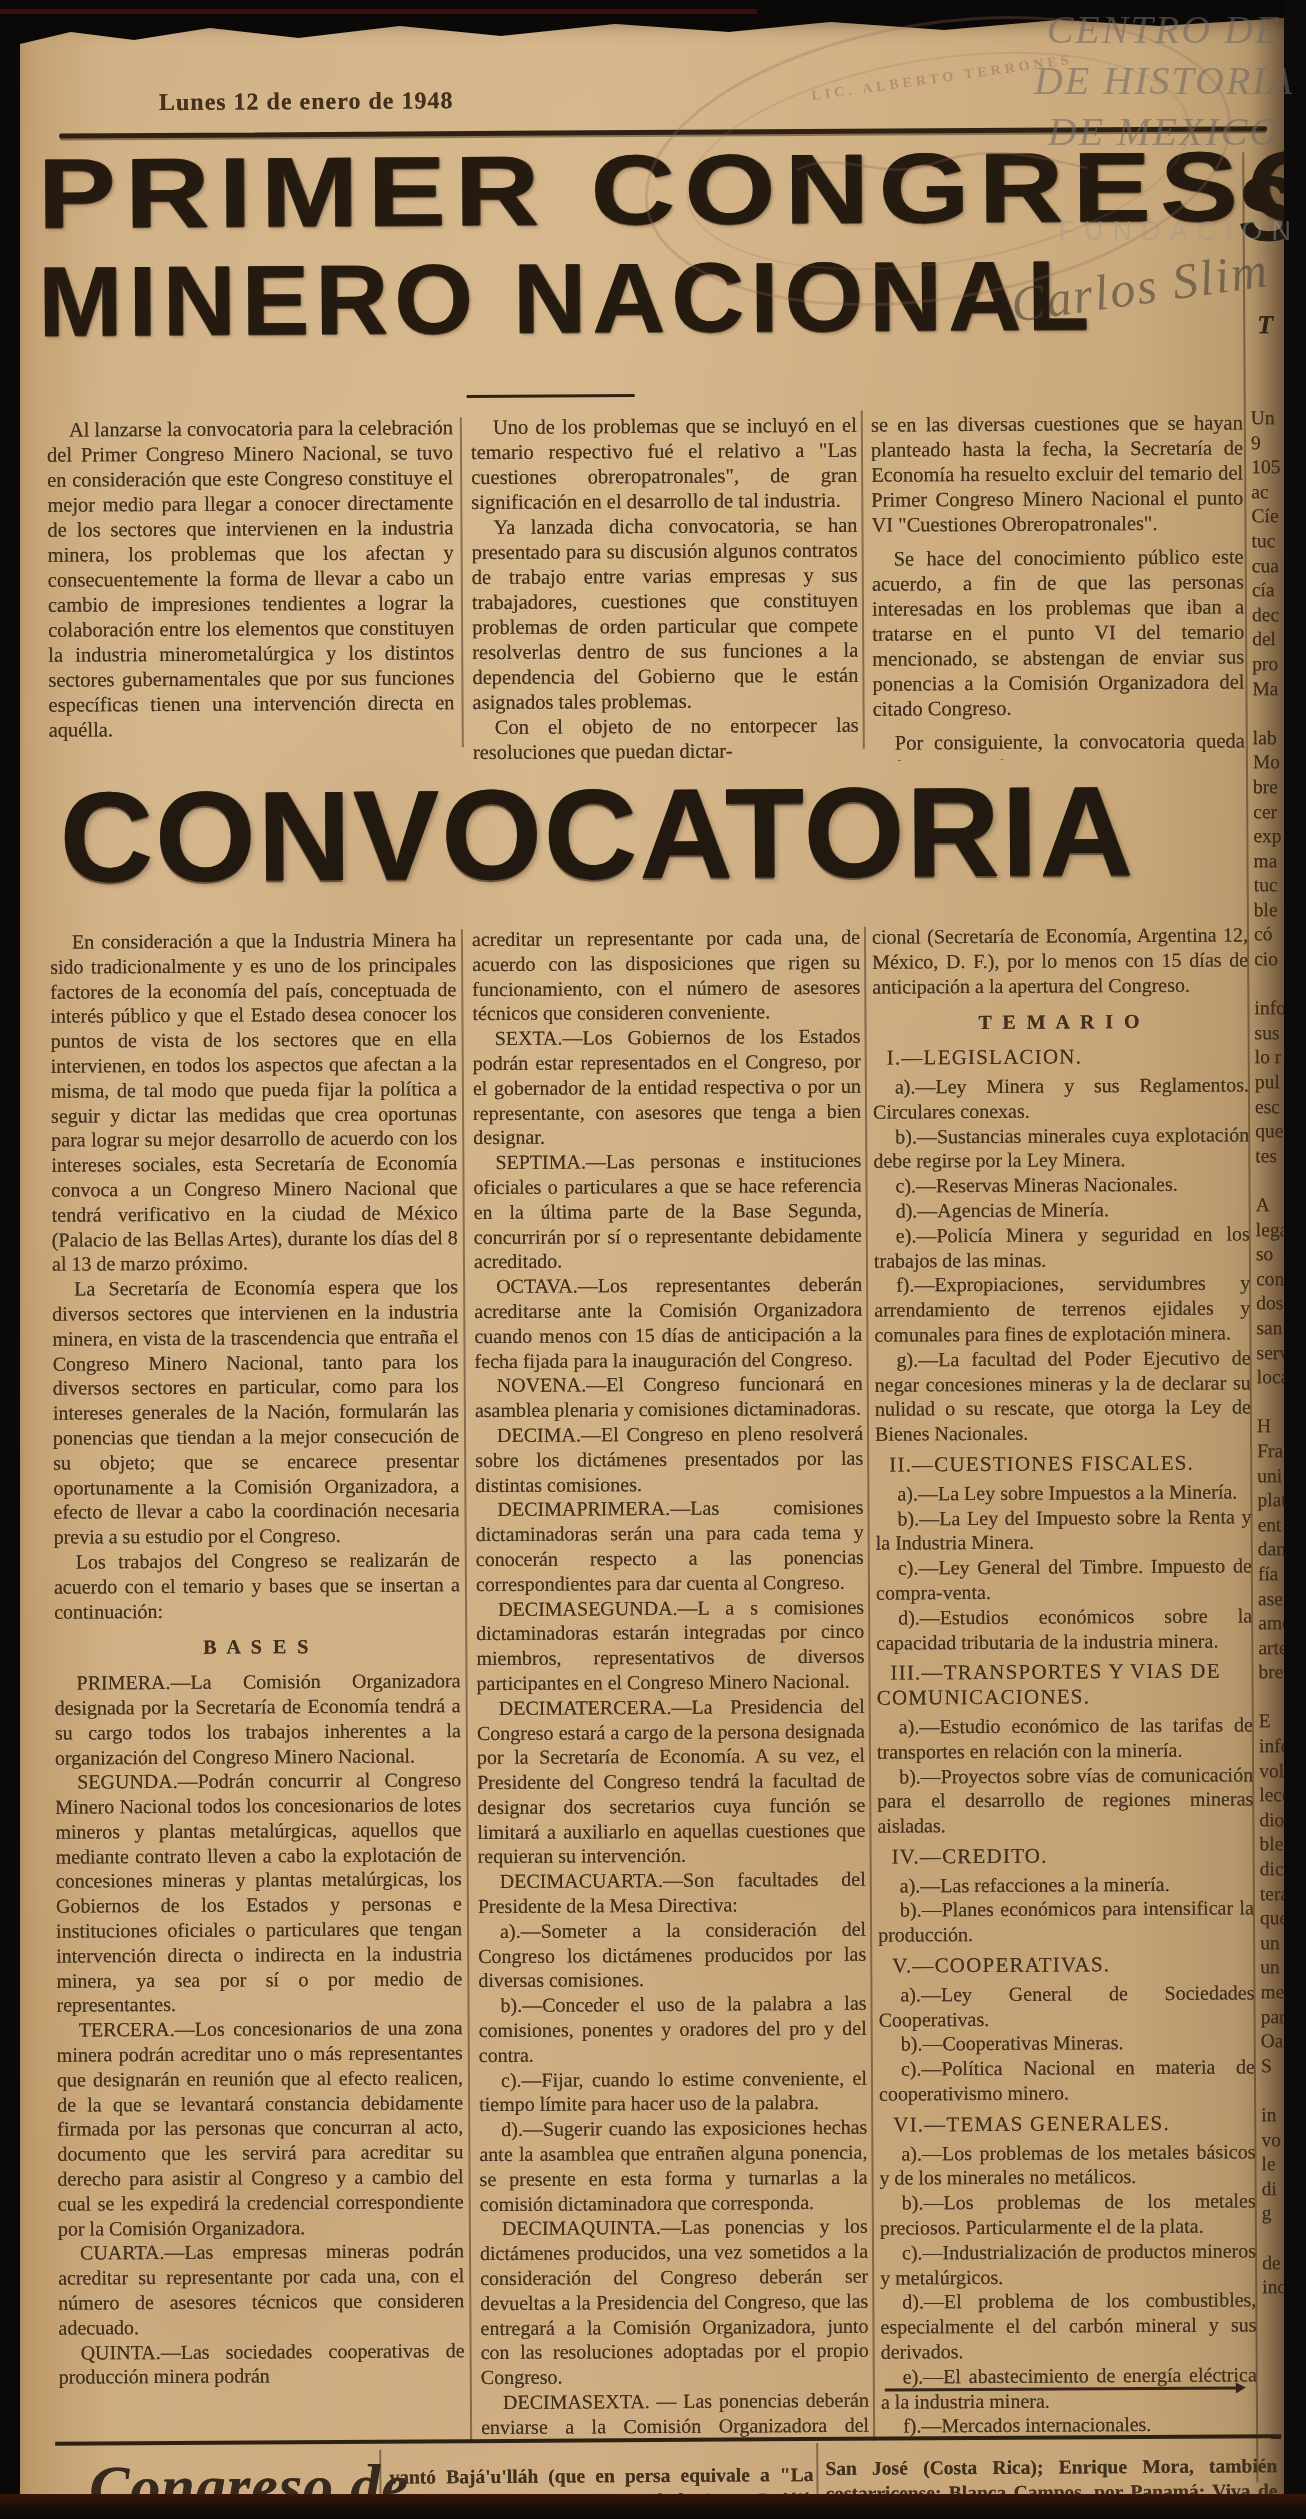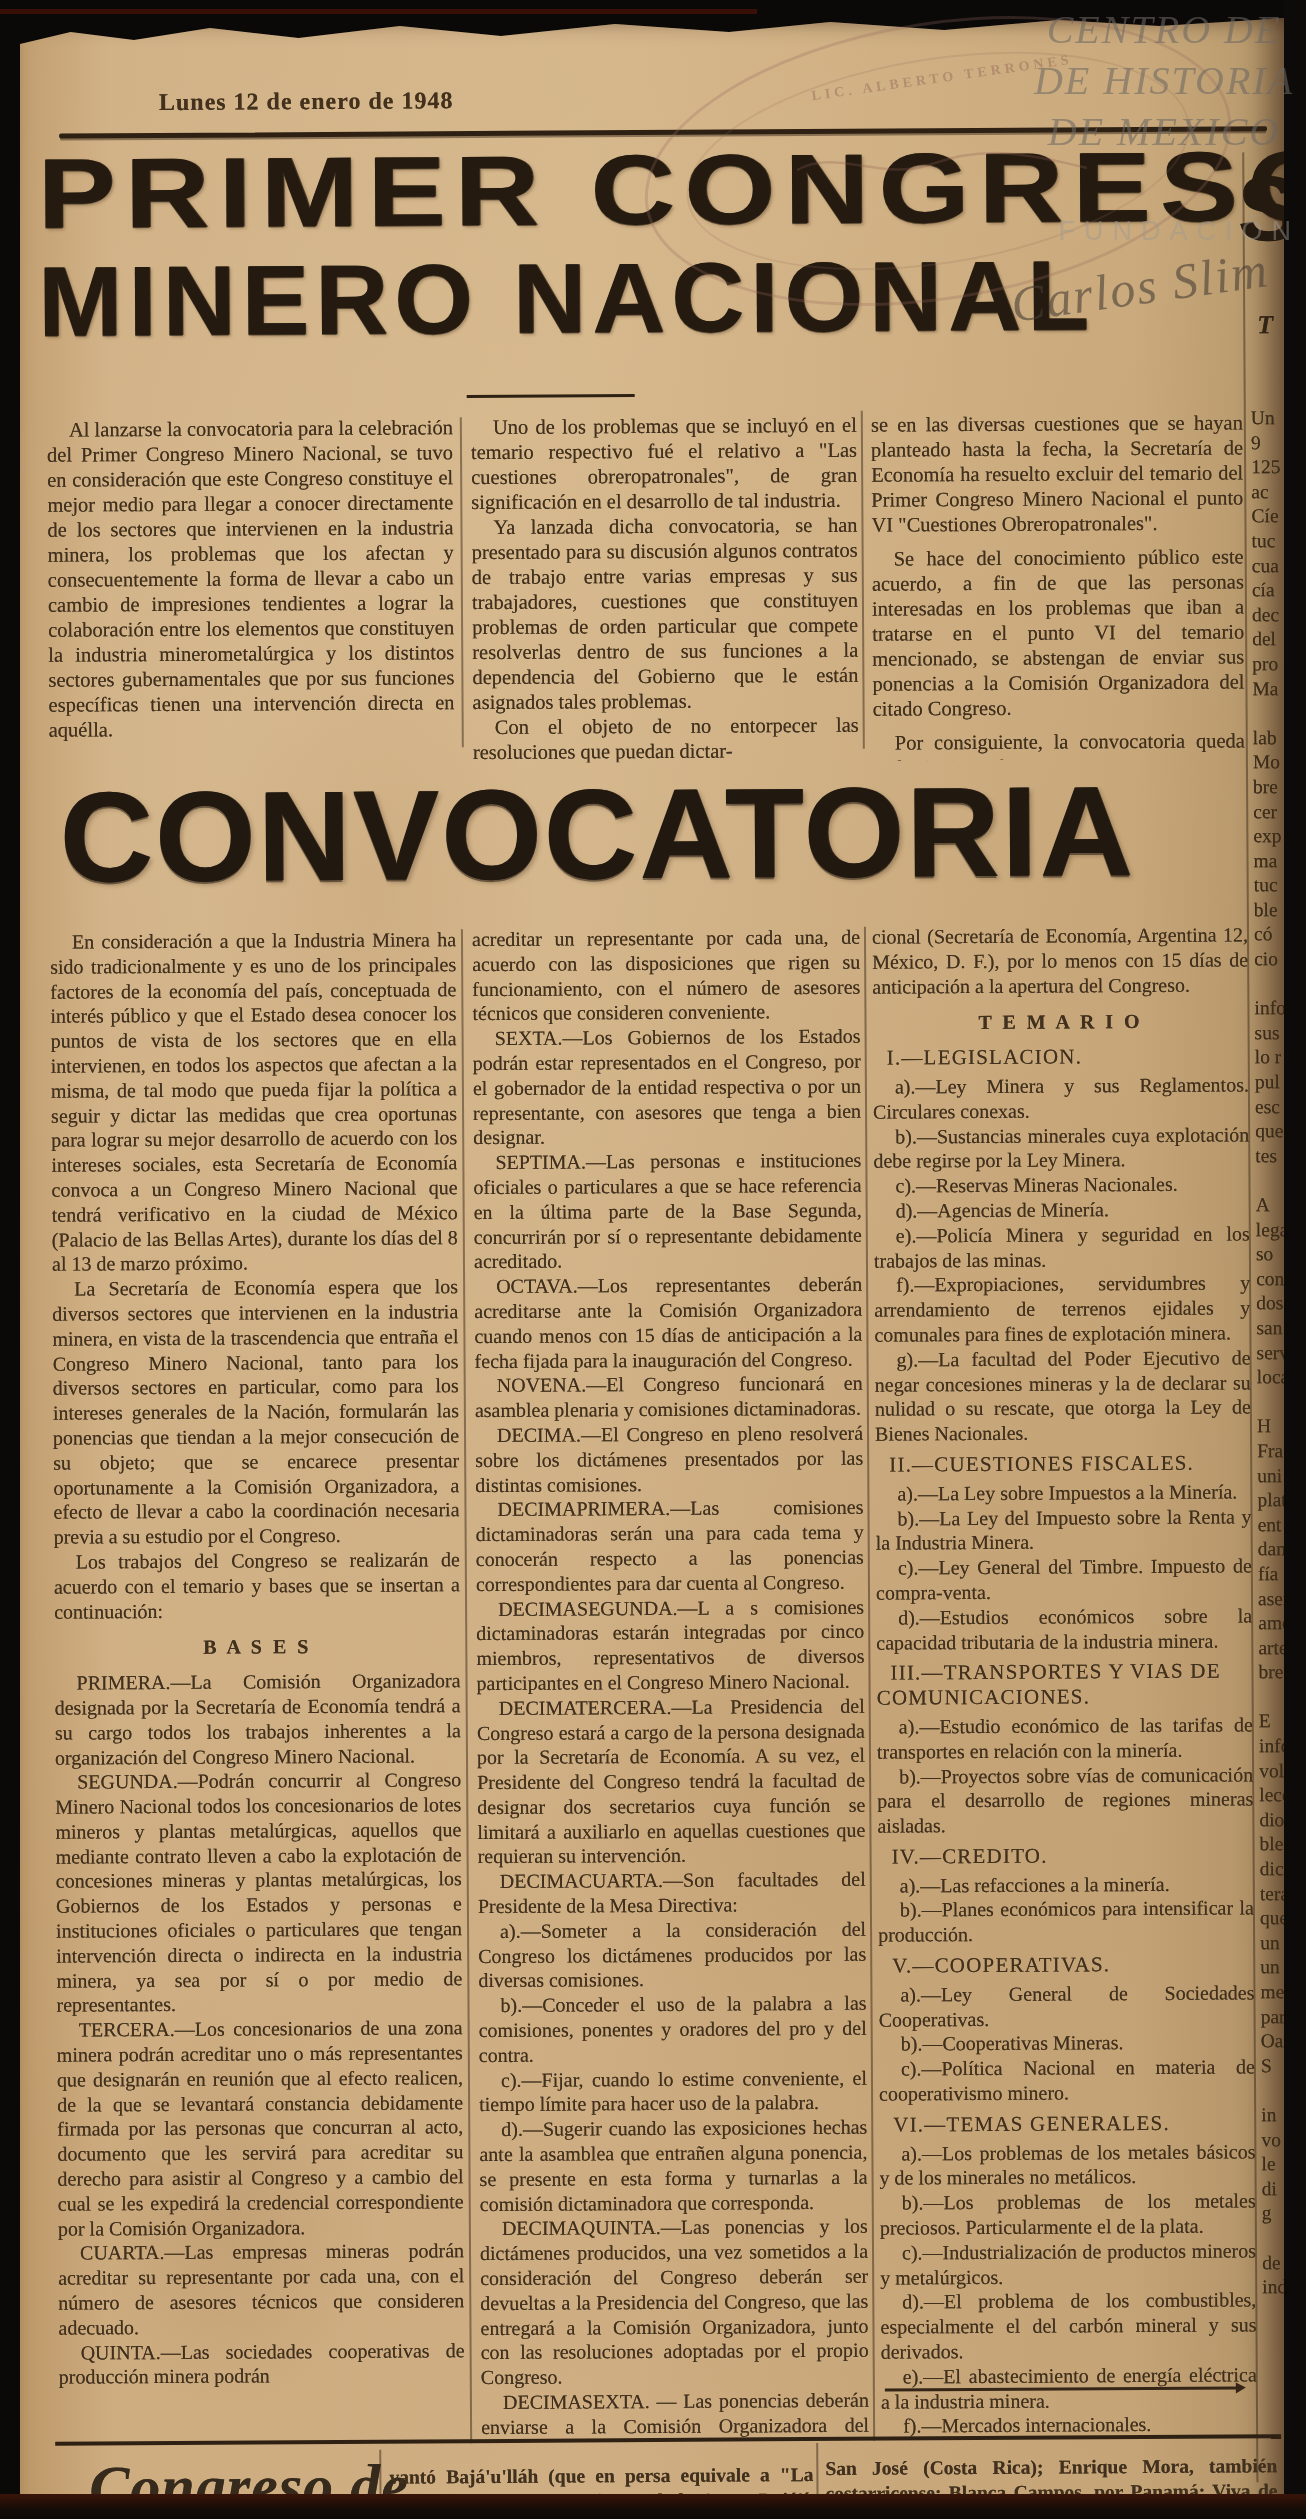--- a/index.html
+++ b/index.html
@@ -203,21 +203,21 @@
           <p>g).—Barreras aduanales.</p>
         </div>
 
       <div class="vrule v3"></div>
       <div class="vrule v4"></div>
       <div class="vrule v5"></div>
 
       <div class="fragment-col">
           <div class="fr">Un</div>
           <div class="fr">9</div>
-          <div class="fr">125</div>
+          <div class="fr">105</div>
           <div class="fr">ac</div>
           <div class="fr">Cíe</div>
           <div class="fr">tuc</div>
           <div class="fr">cua</div>
           <div class="fr">cía</div>
           <div class="fr">dec</div>
           <div class="fr">del</div>
           <div class="fr">pro</div>
           <div class="fr">Ma</div>
           <div class="fr"></div>

